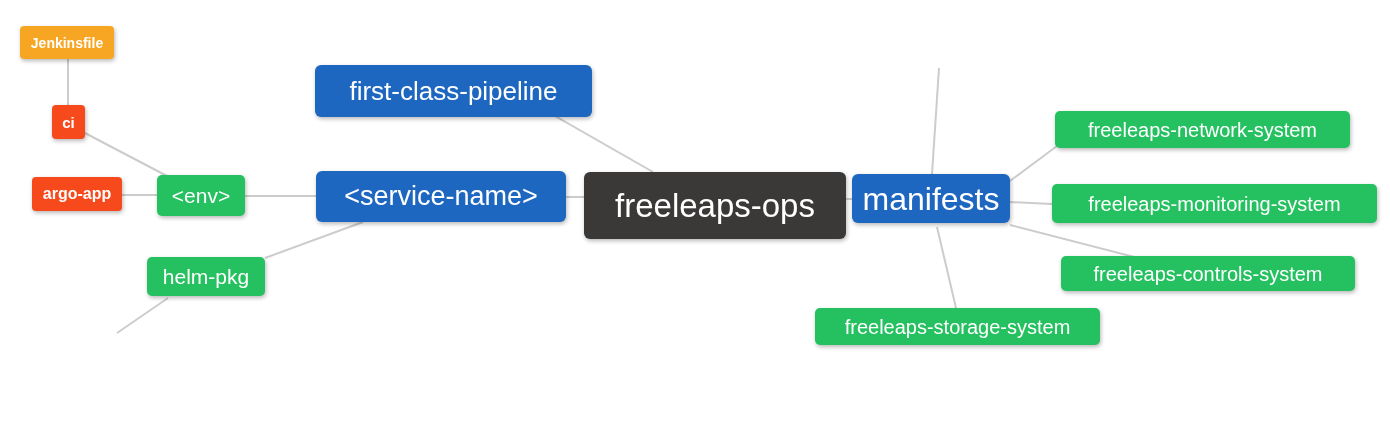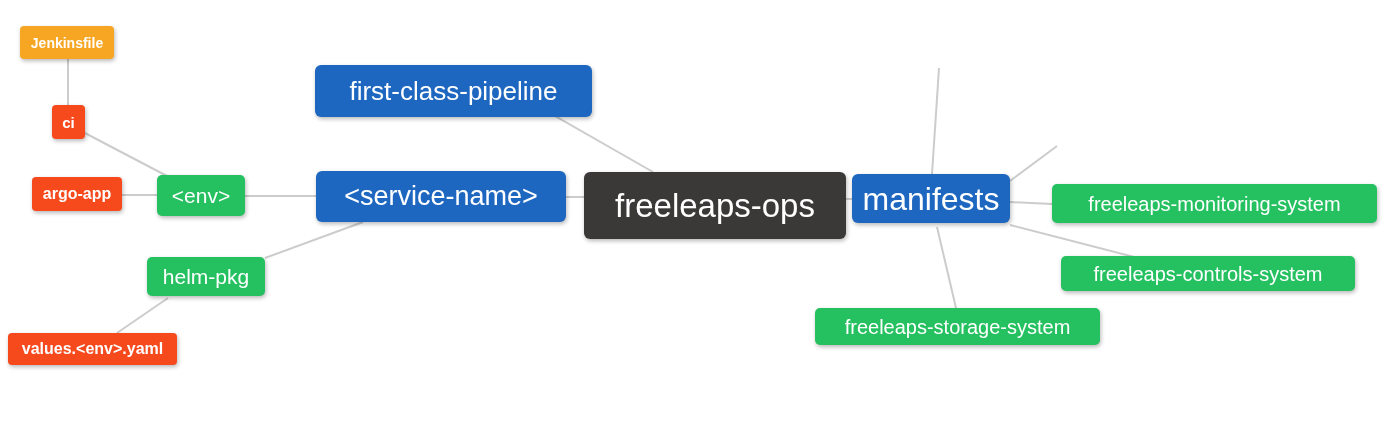--- a/index.html
+++ b/index.html
@@ -83,22 +83,22 @@
     <line class="edge" x1="1010" y1="202" x2="1052" y2="204"></line>
     <line class="edge" x1="1010" y1="225" x2="1142" y2="259"></line>
     <line class="edge" x1="937" y1="227" x2="956" y2="308"></line>
   </svg>
 
   <div class="node c-orange" id="n-jenkinsfile">Jenkinsfile</div>
   <div class="node c-red" id="n-ci">ci</div>
   <div class="node c-red" id="n-argo-app">argo-app</div>
   <div class="node c-green" id="n-env">&lt;env&gt;</div>
   <div class="node c-green" id="n-helm-pkg">helm-pkg</div>
-  <div class="node c-red" id="n-values-env-yaml">values.&lt;env&gt;.yaml</div>
   <div class="node c-blue" id="n-first-class-pipeline">first-class-pipeline</div>
   <div class="node c-blue" id="n-service-name">&lt;service-name&gt;</div>
   <div class="node c-dark" id="n-freeleaps-ops">freeleaps-ops</div>
   <div class="node c-blue" id="n-manifests">manifests</div>
+  <div class="node c-green" id="n-network-system">freeleaps-network-system</div>
   <div class="node c-green" id="n-monitoring-system">freeleaps-monitoring-system</div>
   <div class="node c-green" id="n-controls-system">freeleaps-controls-system</div>
   <div class="node c-green" id="n-storage-system">freeleaps-storage-system</div>
 
 </div>
 
 </body></html>

